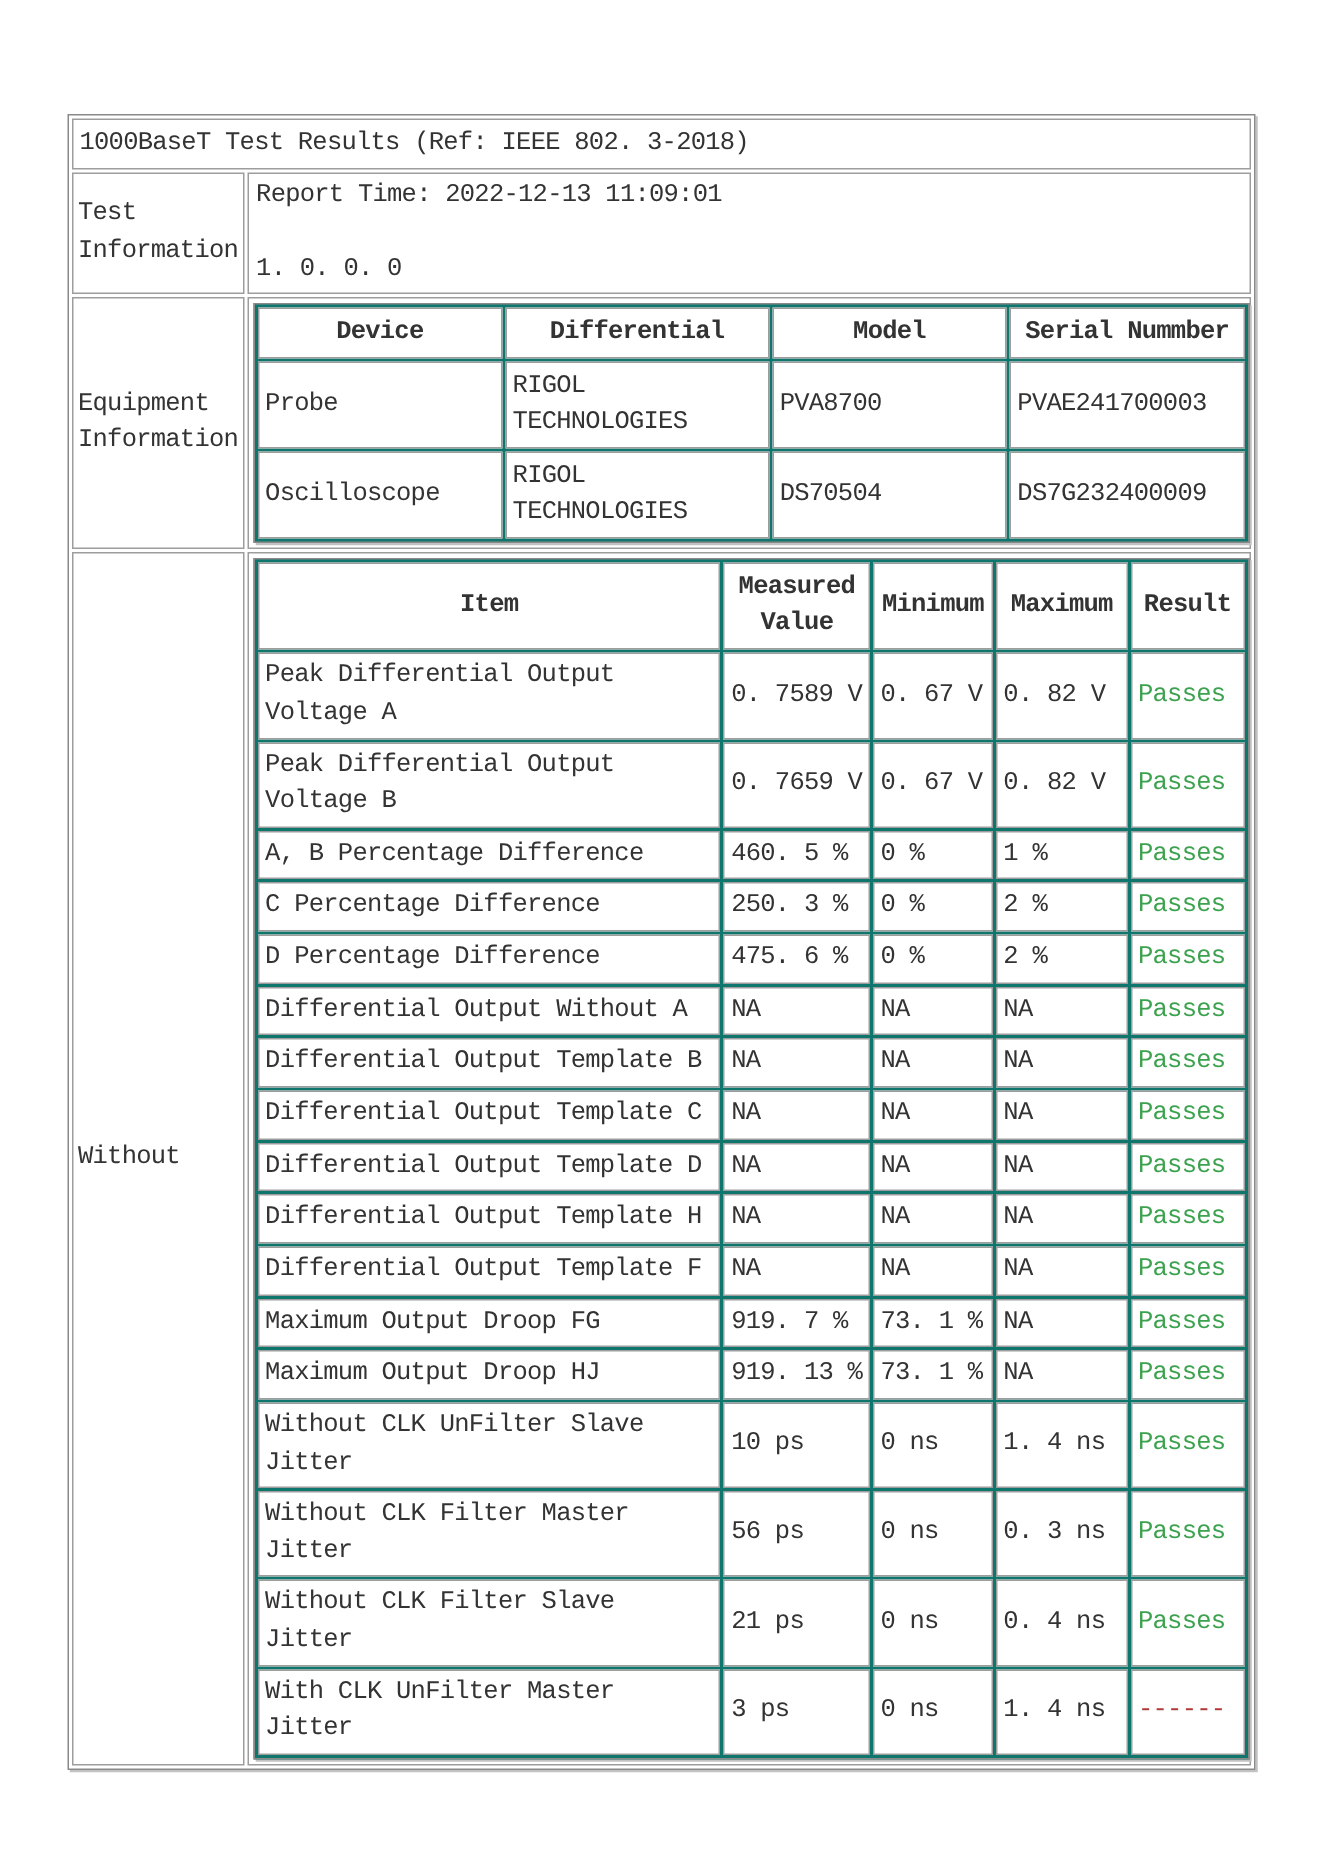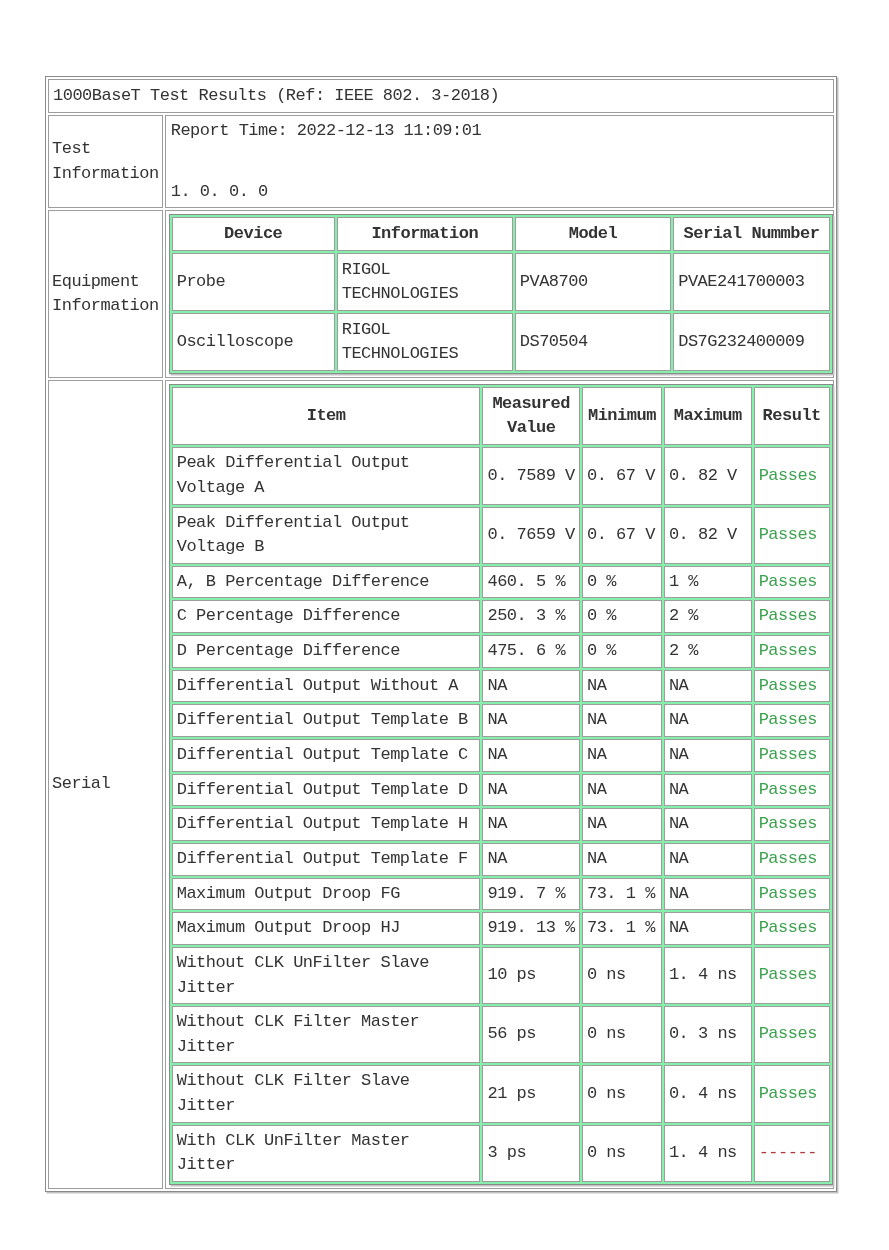--- a/index.html
+++ b/index.html
@@ -44,30 +44,30 @@
     word-wrap: break-word;
   }
   td.content-cell {
     padding: 0;
     vertical-align: top;
   }
   td.test-info-cell {
     padding: 3px 5px;
   }
   .version-line {
-    margin-top: 36px;
+    margin-top: 24px;
   }
   table.inner {
     border-collapse: separate;
     border-spacing: 2px;
     border: 1px solid #8a8a8a;
     box-shadow: 1.5px 1.5px 0 #c2c2c2;
     width: 664px;
     margin: 3px 0 3px 3px;
-    background: #86efac;
+    background: #0f766e;
   }
   table.inner th,
   table.inner td {
     border: 1px solid #9d9d9d;
     padding: 3px 4px;
     vertical-align: middle;
     background: #ffffff;
   }
   table.inner th {
     font-weight: 700;
@@ -104,21 +104,21 @@
           <table class="inner equip">
             <colgroup>
               <col style="width:25%">
               <col style="width:27%">
               <col style="width:24%">
               <col style="width:24%">
             </colgroup>
             <thead>
               <tr id="equip-head">
                   <th>Device</th>
-                  <th>Information</th>
+                  <th>Differential</th>
                   <th>Model</th>
                   <th>Serial Nummber</th>
                 </tr>
             </thead>
             <tbody id="equip-body">
                 <tr>
                   <td>Probe</td>
                   <td>RIGOL TECHNOLOGIES</td>
                   <td>PVA8700</td>
                   <td>PVAE241700003</td>
@@ -127,21 +127,21 @@
                   <td>Oscilloscope</td>
                   <td>RIGOL TECHNOLOGIES</td>
                   <td>DS70504</td>
                   <td>DS7G232400009</td>
                 </tr>
               </tbody>
           </table>
         </td>
       </tr>
       <tr>
-        <td class="label-cell">Serial</td>
+        <td class="label-cell">Without</td>
         <td class="content-cell">
           <table class="inner measure">
             <colgroup>
               <col style="width:47.5%">
               <col style="width:15%">
               <col style="width:12.3%">
               <col style="width:13.5%">
               <col style="width:11.7%">
             </colgroup>
             <thead>

